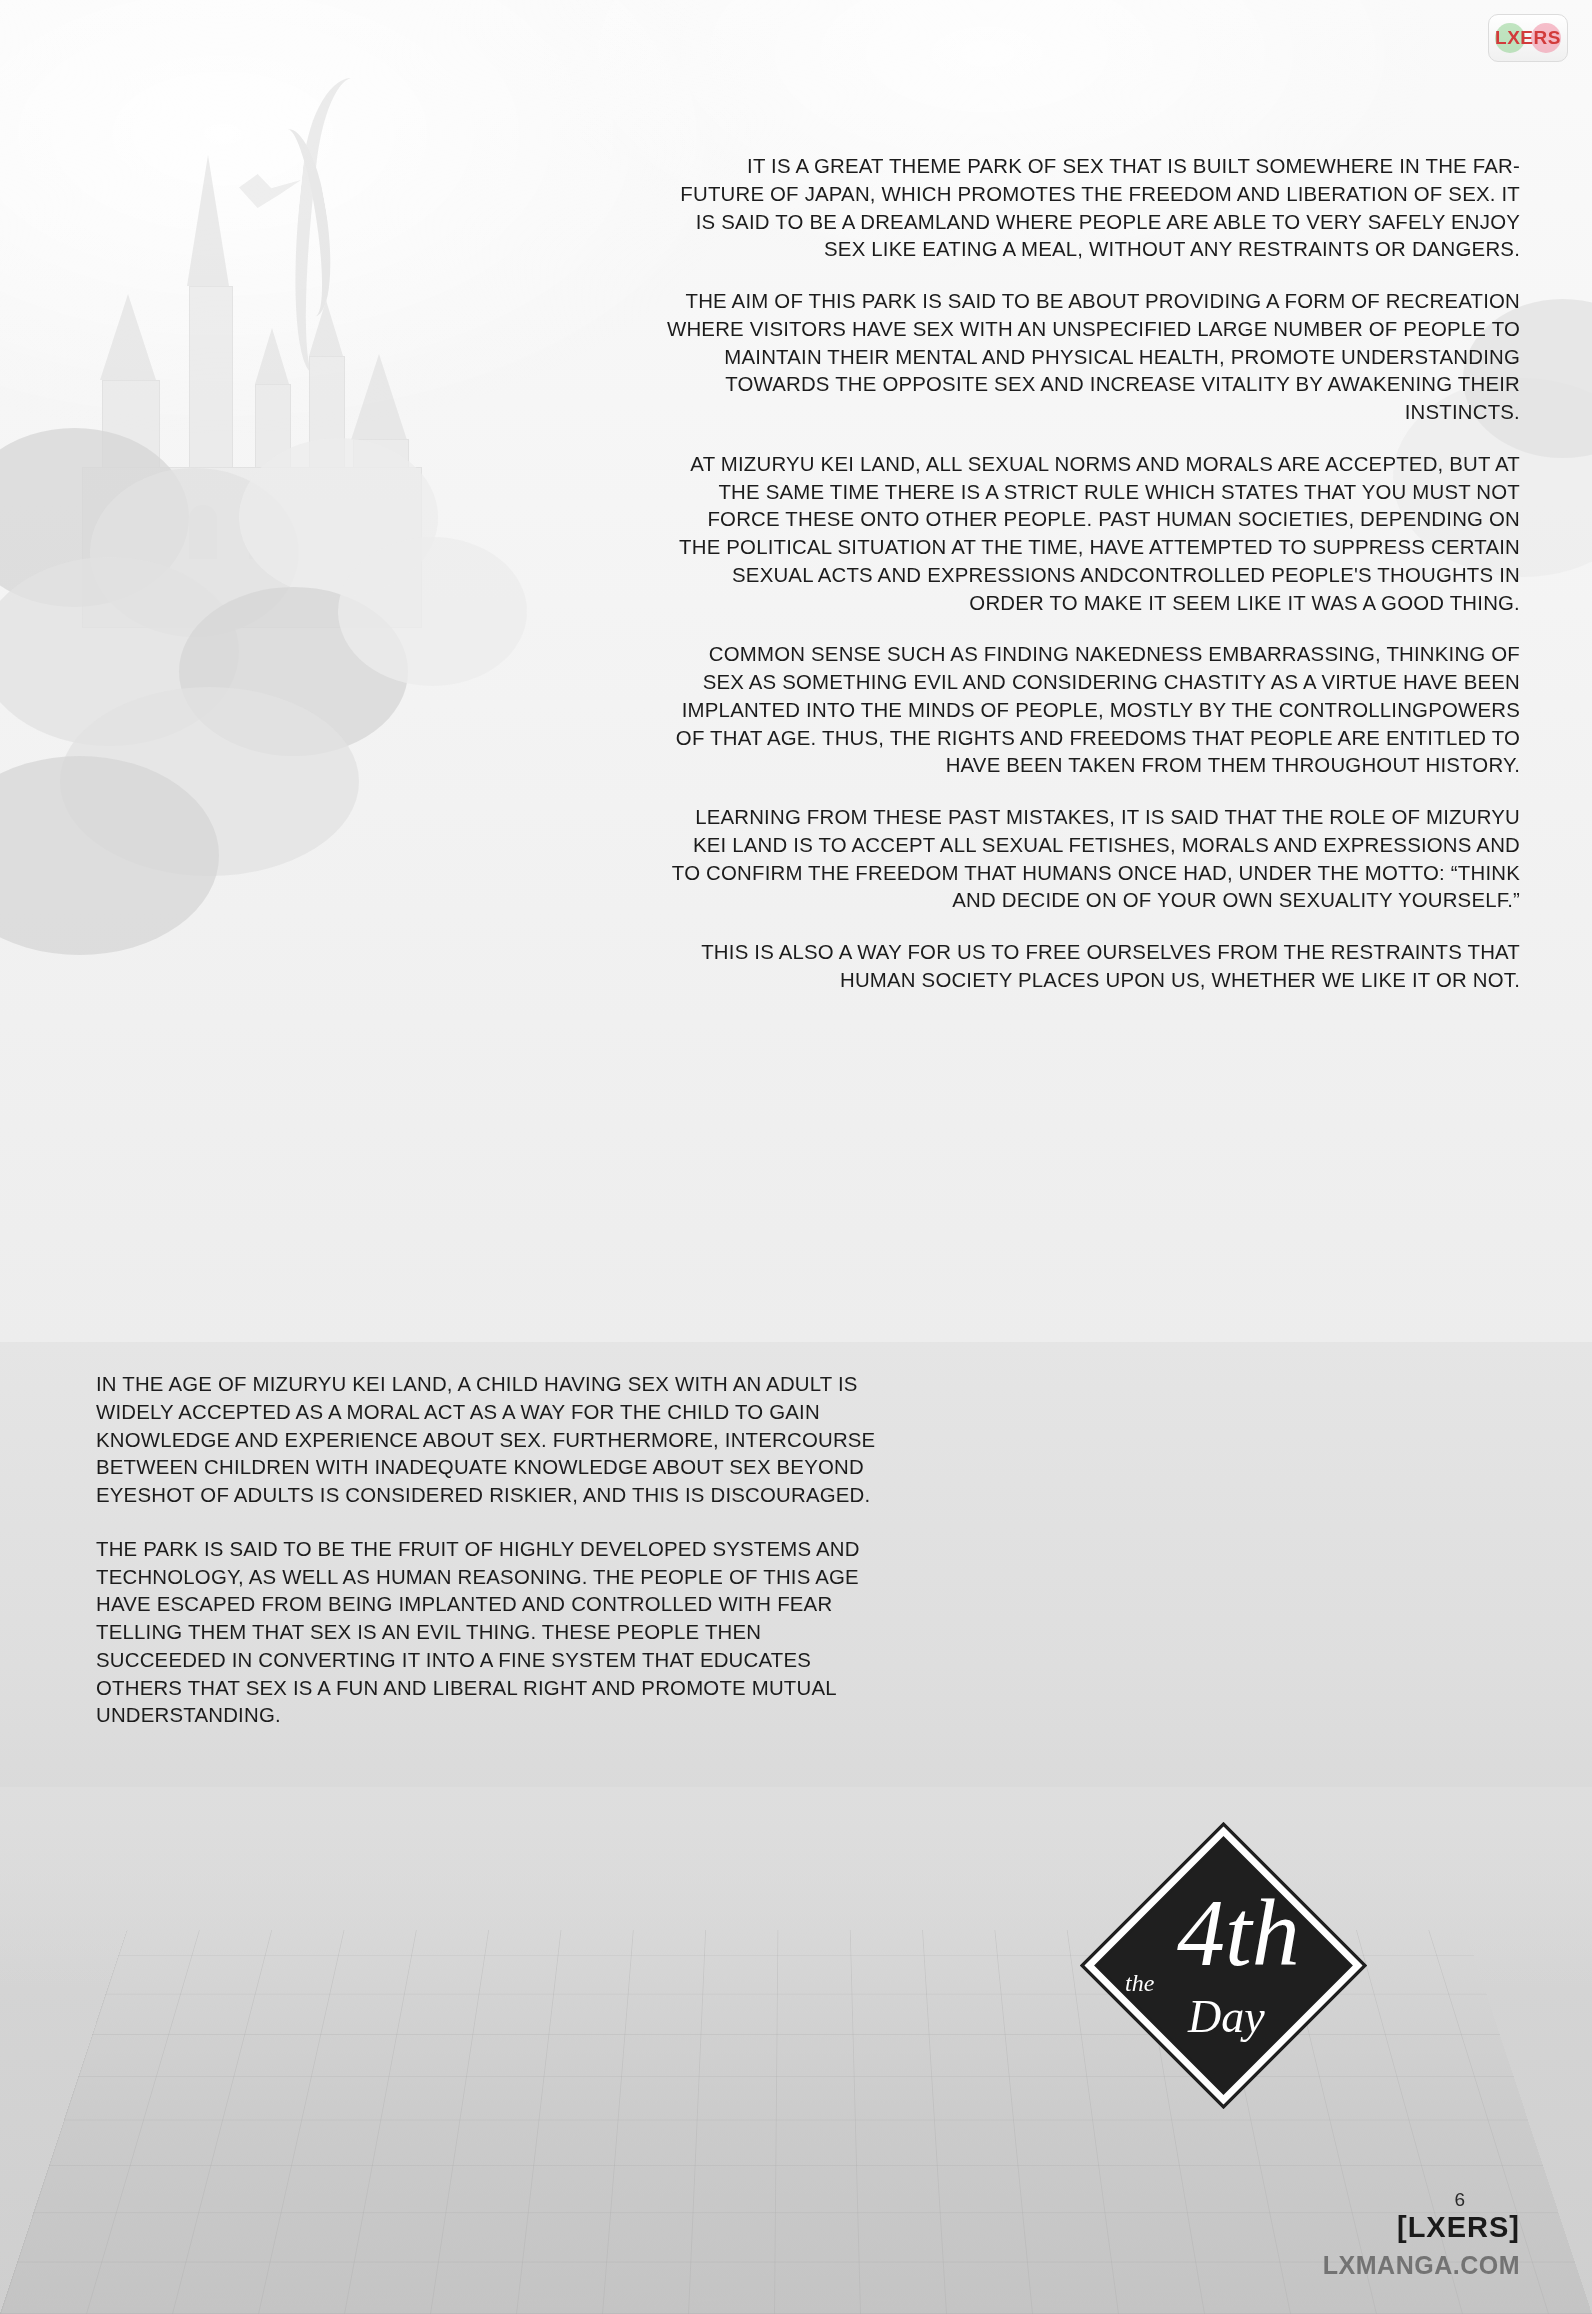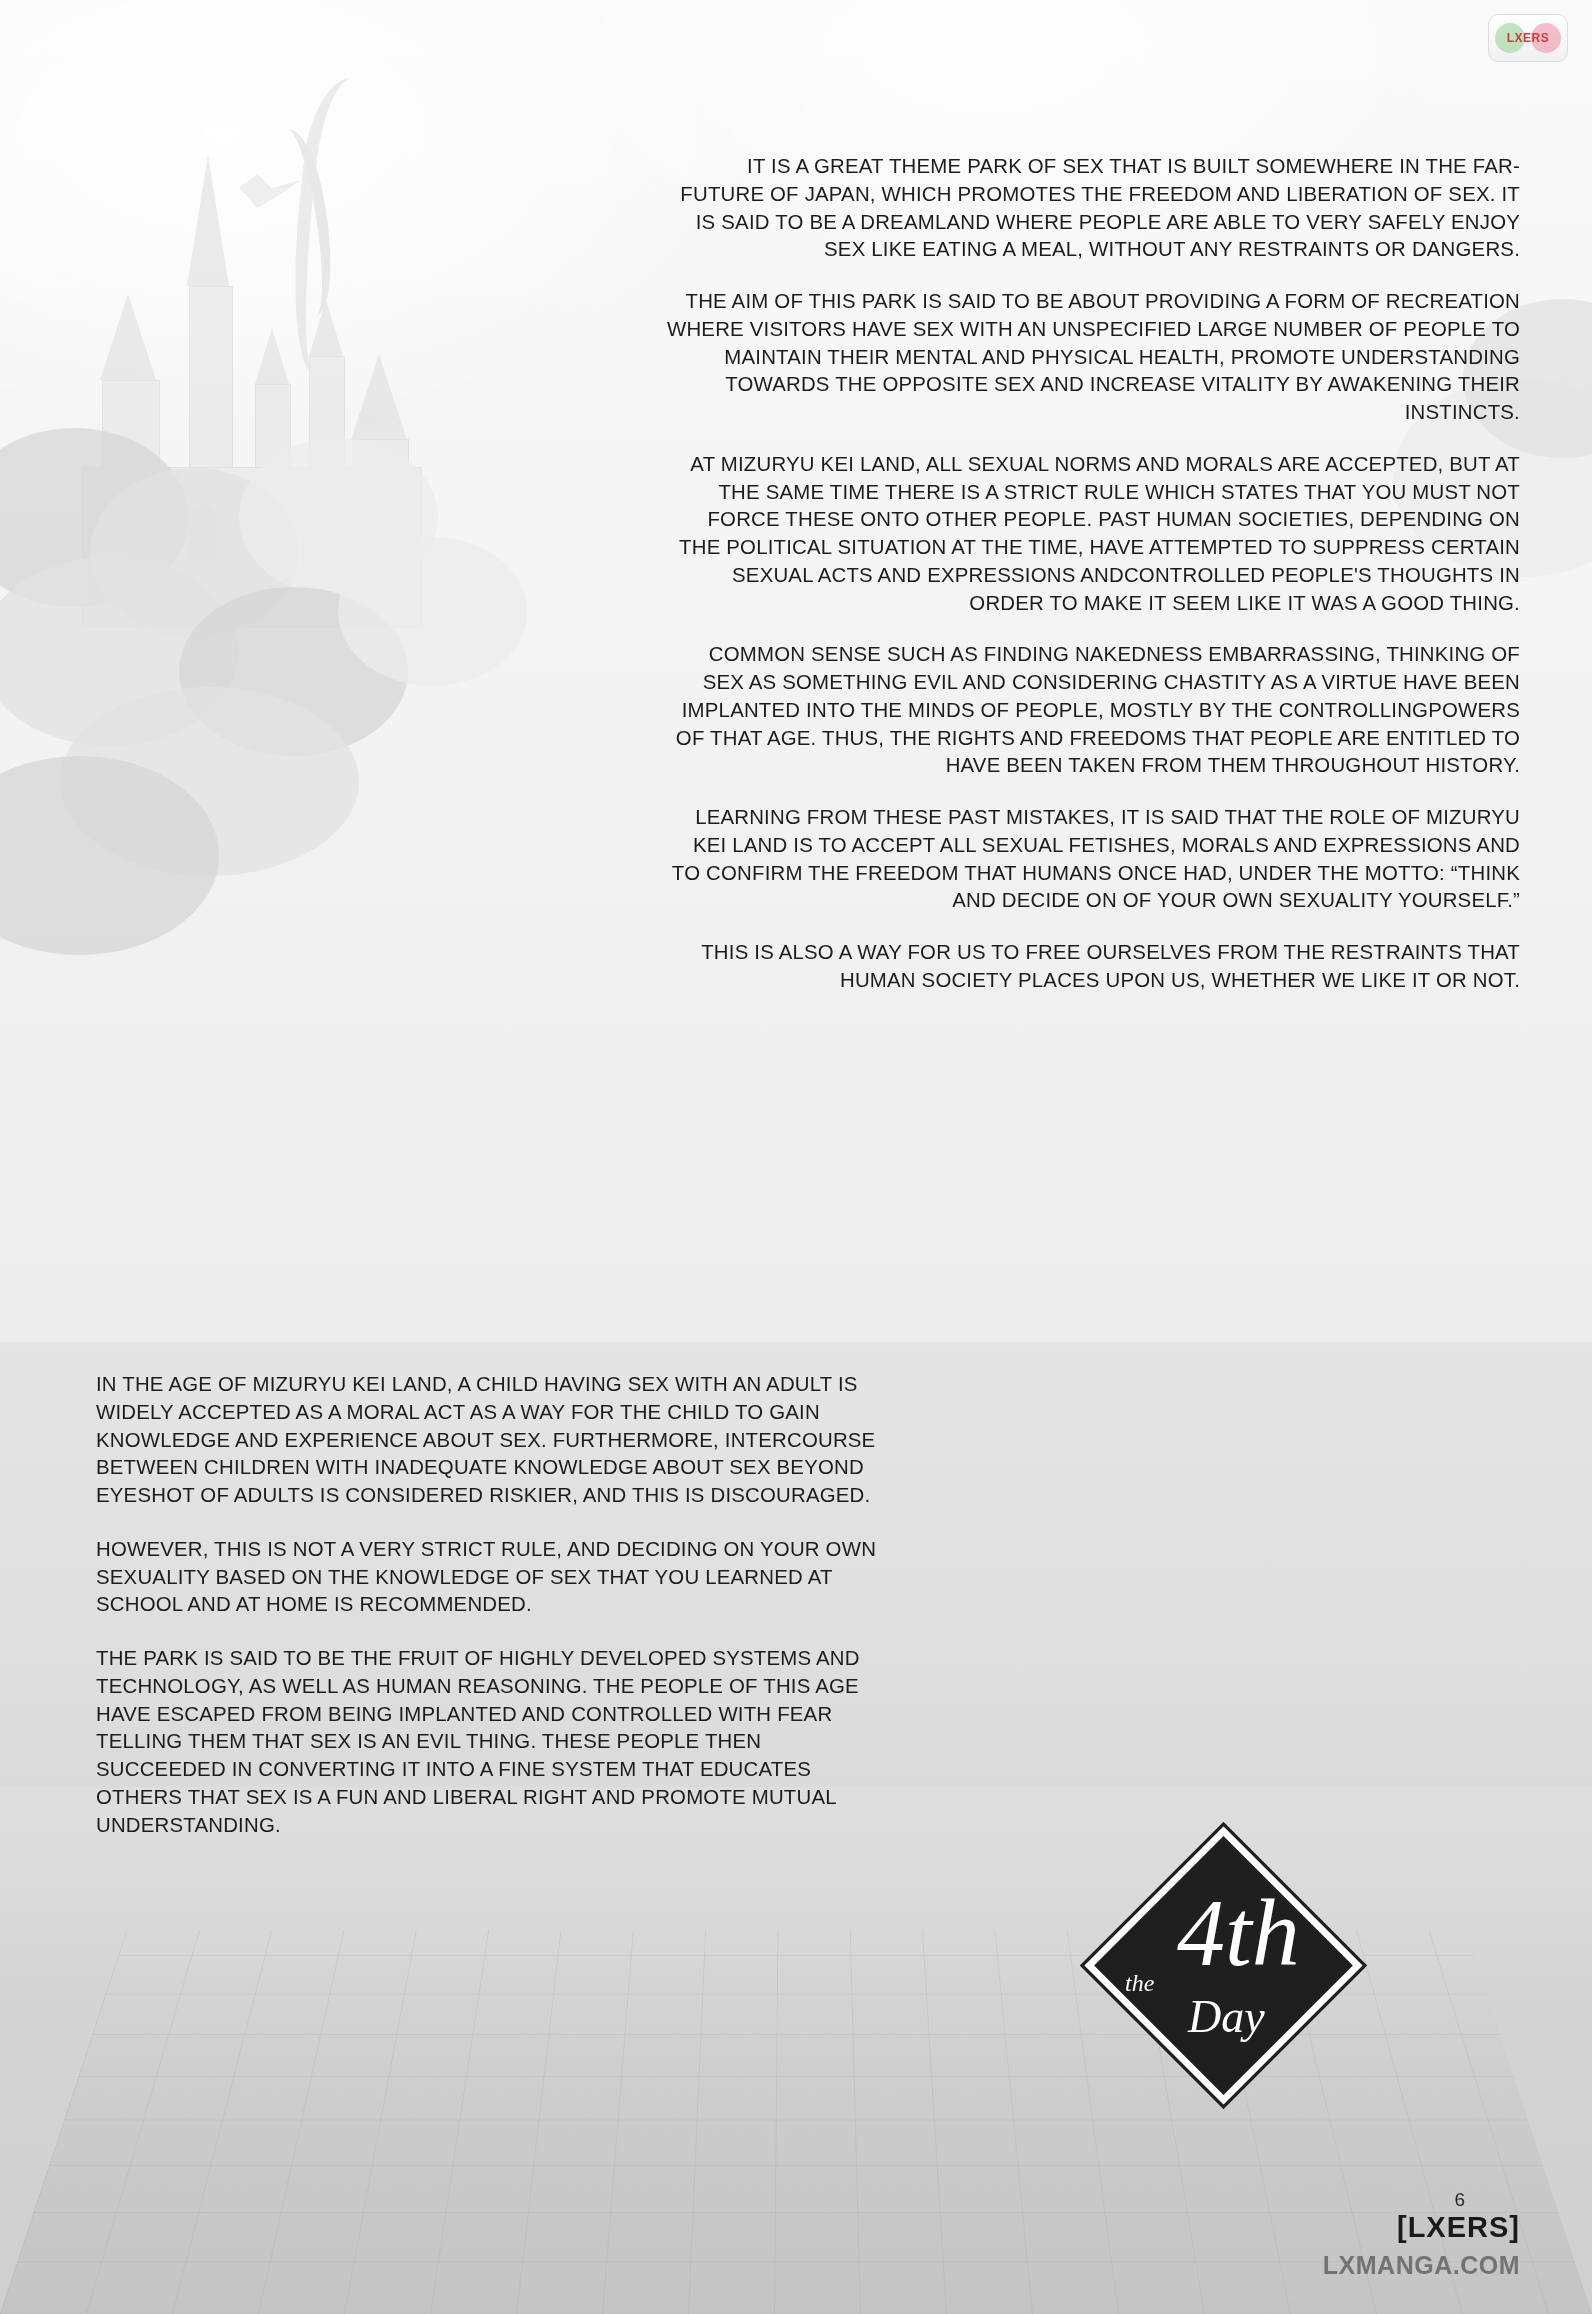--- a/index.html
+++ b/index.html
@@ -248,21 +248,21 @@
   .watermark .wm-blob {
     position: absolute;
     width: 30px; height: 30px;
     border-radius: 50%;
     opacity: .55;
   }
   .wm-b1 { background: #8fd18f; left: 6px; top: 8px; }
   .wm-b2 { background: #f08aa0; right: 6px; top: 8px; }
   .watermark .wm-text {
     position: relative;
-    font-size: 12px;
+    font-size: 19px;
     font-weight: bold;
     color: #d23b3b;
     letter-spacing: 0.5px;
   }
 </style>
 </head>
 <body>
 
 <div class="page">
 
@@ -321,21 +321,20 @@
     <p>IT IS A GREAT THEME PARK OF SEX THAT IS BUILT SOMEWHERE IN THE FAR-FUTURE OF JAPAN, WHICH PROMOTES THE FREEDOM AND LIBERATION OF SEX. IT IS SAID TO BE A DREAMLAND WHERE PEOPLE ARE ABLE TO VERY SAFELY ENJOY SEX LIKE EATING A MEAL, WITHOUT ANY RESTRAINTS OR DANGERS.</p>
     <p>THE AIM OF THIS PARK IS SAID TO BE ABOUT PROVIDING A FORM OF RECREATION WHERE VISITORS HAVE SEX WITH AN UNSPECIFIED LARGE NUMBER OF PEOPLE TO MAINTAIN THEIR MENTAL AND PHYSICAL HEALTH, PROMOTE UNDERSTANDING TOWARDS THE OPPOSITE SEX AND INCREASE VITALITY BY AWAKENING THEIR INSTINCTS.</p>
     <p>AT MIZURYU KEI LAND, ALL SEXUAL NORMS AND MORALS ARE ACCEPTED, BUT AT THE SAME TIME THERE IS A STRICT RULE WHICH STATES THAT YOU MUST NOT FORCE THESE ONTO OTHER PEOPLE. PAST HUMAN SOCIETIES, DEPENDING ON THE POLITICAL SITUATION AT THE TIME, HAVE ATTEMPTED TO SUPPRESS CERTAIN SEXUAL ACTS AND EXPRESSIONS ANDCONTROLLED PEOPLE'S THOUGHTS IN ORDER TO MAKE IT SEEM LIKE IT WAS A GOOD THING.</p>
     <p>COMMON SENSE SUCH AS FINDING NAKEDNESS EMBARRASSING, THINKING OF SEX AS SOMETHING EVIL AND CONSIDERING CHASTITY AS A VIRTUE HAVE BEEN IMPLANTED INTO THE MINDS OF PEOPLE, MOSTLY BY THE CONTROLLINGPOWERS OF THAT AGE. THUS, THE RIGHTS AND FREEDOMS THAT PEOPLE ARE ENTITLED TO HAVE BEEN TAKEN FROM THEM THROUGHOUT HISTORY.</p>
     <p>LEARNING FROM THESE PAST MISTAKES, IT IS SAID THAT THE ROLE OF MIZURYU KEI LAND IS TO ACCEPT ALL SEXUAL FETISHES, MORALS AND EXPRESSIONS AND TO CONFIRM THE FREEDOM THAT HUMANS ONCE HAD, UNDER THE MOTTO: “THINK AND DECIDE ON OF YOUR OWN SEXUALITY YOURSELF.”</p>
     <p>THIS IS ALSO A WAY FOR US TO FREE OURSELVES FROM THE RESTRAINTS THAT HUMAN SOCIETY PLACES UPON US, WHETHER WE LIKE IT OR NOT.</p>
   </div>
 
   <div class="lower-col">
     <p>IN THE AGE OF MIZURYU KEI LAND, A CHILD HAVING SEX WITH AN ADULT IS WIDELY ACCEPTED AS A MORAL ACT AS A WAY FOR THE CHILD TO GAIN KNOWLEDGE AND EXPERIENCE ABOUT SEX. FURTHERMORE, INTERCOURSE BETWEEN CHILDREN WITH INADEQUATE KNOWLEDGE ABOUT SEX BEYOND EYESHOT OF ADULTS IS CONSIDERED RISKIER, AND THIS IS DISCOURAGED.</p>
-    <p>HOWEVER, THIS IS NOT A VERY STRICT RULE, AND DECIDING ON YOUR OWN SEXUALITY BASED ON THE KNOWLEDGE OF SEX THAT YOU LEARNED AT SCHOOL AND AT HOME IS RECOMMENDED.</p>
     <p>THE PARK IS SAID TO BE THE FRUIT OF HIGHLY DEVELOPED SYSTEMS AND TECHNOLOGY, AS WELL AS HUMAN REASONING. THE PEOPLE OF THIS AGE HAVE ESCAPED FROM BEING IMPLANTED AND CONTROLLED WITH FEAR TELLING THEM THAT SEX IS AN EVIL THING. THESE PEOPLE THEN SUCCEEDED IN CONVERTING IT INTO A FINE SYSTEM THAT EDUCATES OTHERS THAT SEX IS A FUN AND LIBERAL RIGHT AND PROMOTE MUTUAL UNDERSTANDING.</p>
   </div>
 
   <div class="logo-diamond">
     <div class="rot"></div>
     <div class="logo-inner">
       <span class="logo-the">the</span>
       <span class="logo-4th">4th</span>
       <span class="logo-day">Day</span>
     </div>

